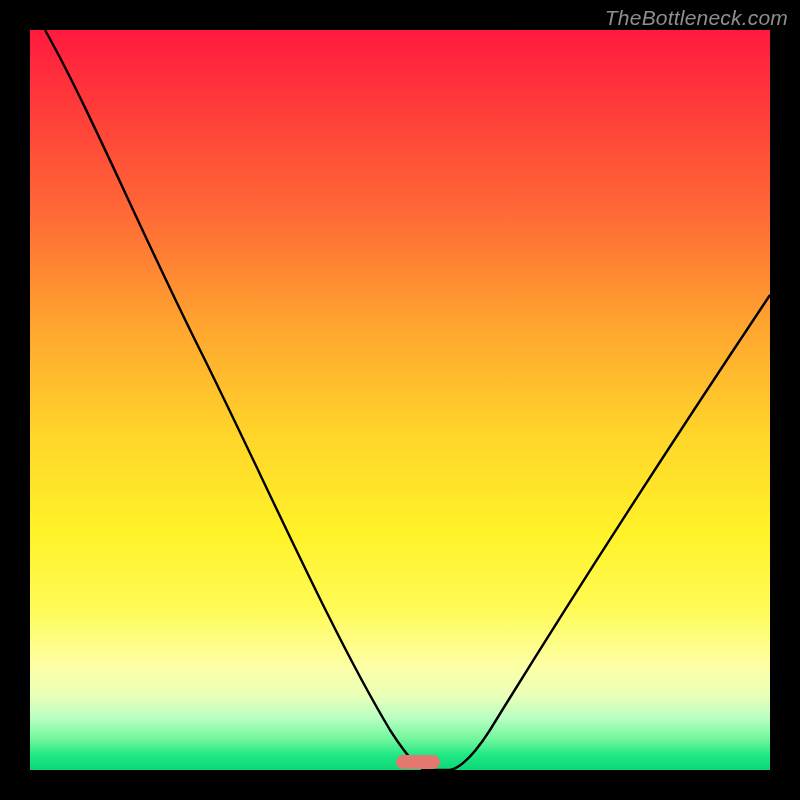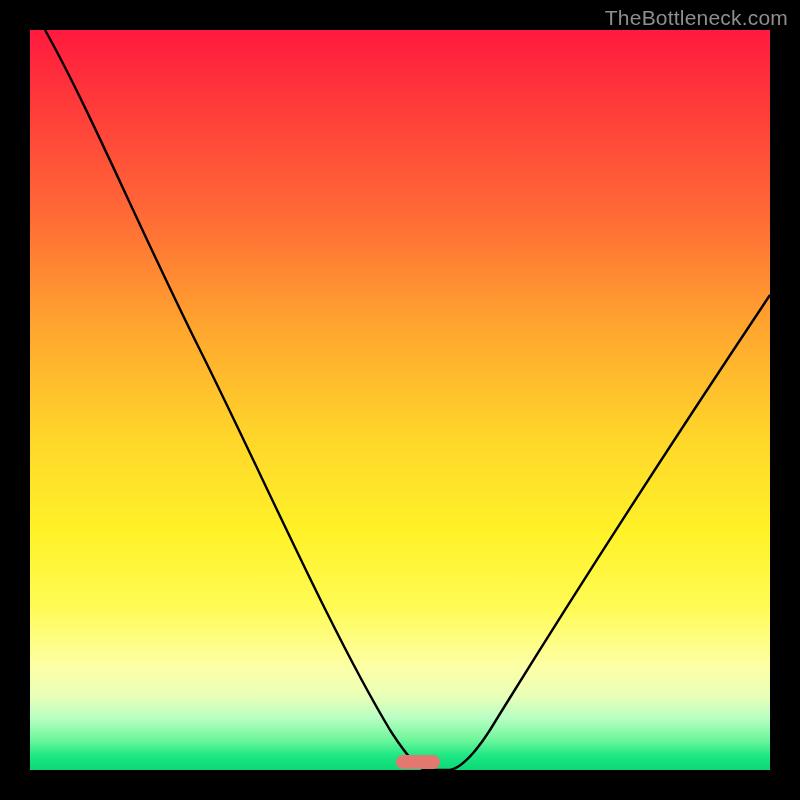--- a/index.html
+++ b/index.html
@@ -11,20 +11,21 @@
     overflow: hidden;
     font-family: Arial, Helvetica, sans-serif;
   }
   .frame {
     position: absolute;
     left: 0;
     top: 0;
     width: 800px;
     height: 616px;
     background: #000;
+    font-style: italic;
   }
   .plot {
     position: absolute;
     left: 30px;
     top: 30px;
     width: 740px;
     height: 740px;
     background: linear-gradient(to bottom,
       #ff1a3e 0%,
       #ff3a3a 10%,

